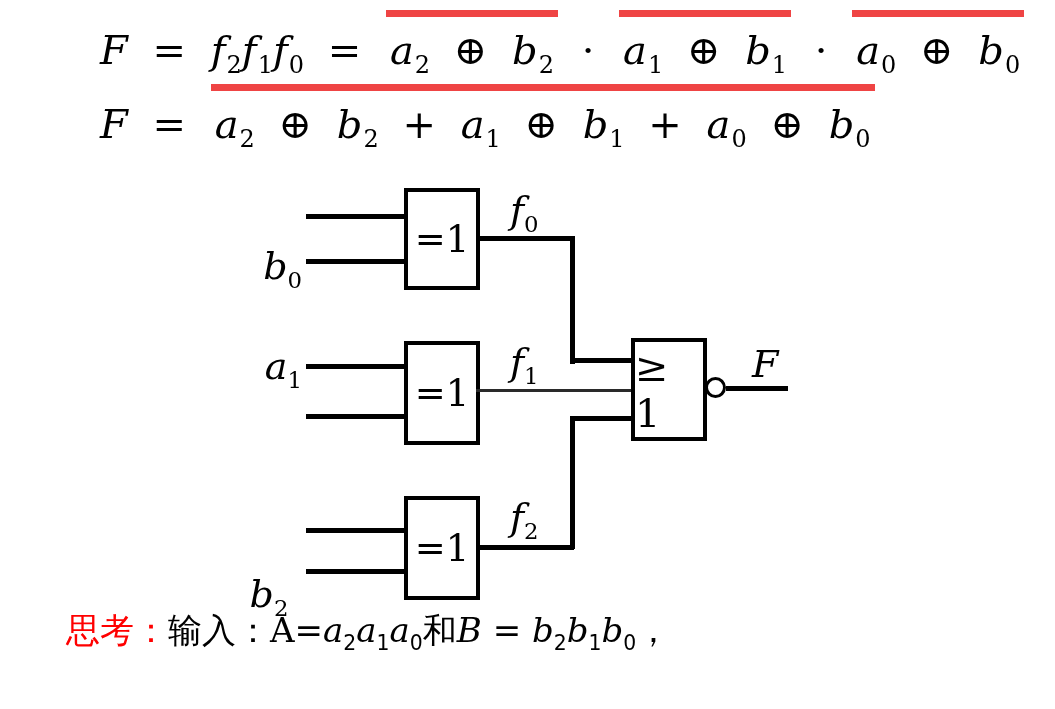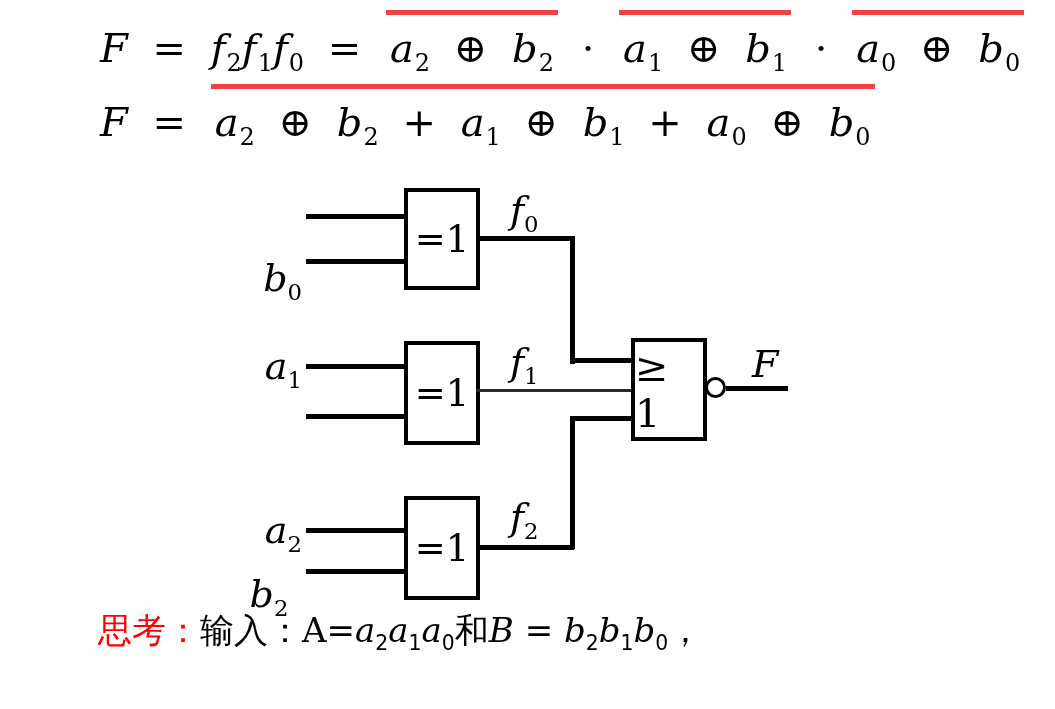--- a/index.html
+++ b/index.html
@@ -3,72 +3,71 @@
 <meta charset="utf-8">
 <style>
   html,body{margin:0;padding:0;background:#fff;}
   #canvas{position:relative;width:1055px;height:709px;background:#ffffff;overflow:hidden;
           font-family:"DejaVu Serif","DejaVu Sans",serif;color:#000;}
 
   
   .math{position:absolute;white-space:pre;font-size:40px;line-height:64px;
         letter-spacing:1px;word-spacing:10px;}
   .math sub{font-size:60%;line-height:0;letter-spacing:0;}
-  .over{display:inline-block;border-top:5px solid #ef4444;padding:1px 4px 0 4px;}
+  .over{display:inline-block;border-top:7px solid #ef4444;padding:1px 4px 0 4px;}
   .vit{font-style:italic;font-family:"DejaVu Serif","DejaVu Sans",serif;}
   .rm{font-style:normal;font-family:"DejaVu Serif","DejaVu Sans",serif;}
 
   
   .gate{position:absolute;border:4px solid #000;background:#fff;box-sizing:border-box;
         display:flex;align-items:center;justify-content:center;
         font-size:37px;font-family:"DejaVu Serif",serif;}
   .wire{position:absolute;background:#000;}
   .wire-thin{position:absolute;background:#2a2a2a;}
   .bubble{position:absolute;width:21px;height:21px;border:3px solid #000;border-radius:50%;
           background:#fff;box-sizing:border-box;}
   .siglabel{position:absolute;font-size:38px;line-height:48px;white-space:pre;}
   .siglabel sub{font-size:60%;line-height:0;}
   .in-label{left:236px;width:66px;text-align:right;}
 
   
   .note{position:absolute;white-space:pre;font-size:34px;line-height:48px;
         font-family:"DejaVu Sans","DejaVu Serif",sans-serif;}
   .note sub{font-size:60%;line-height:0;}
   .cn{font-style:normal;font-family:"DejaVu Sans",sans-serif;}
-  .red{color:#ff0000;margin-left:32px;}
+  .red{color:#ff0000;}
 </style>
 </head>
 <body>
 
 <div id="canvas">
 
   <div class="math" style="left:100px;top:10px;"><span class="vit">F</span><span class="rm"> = </span><span class="vit">f</span><sub>2</sub><span class="vit">f</span><sub>1</sub><span class="vit">f</span><sub>0</sub><span class="rm"> = </span><span class="over"><span class="vit">a</span><sub>2</sub><span class="rm"> ⊕ </span><span class="vit">b</span><sub>2</sub></span><span class="rm"> · </span><span class="over"><span class="vit">a</span><sub>1</sub><span class="rm"> ⊕ </span><span class="vit">b</span><sub>1</sub></span><span class="rm"> · </span><span class="over"><span class="vit">a</span><sub>0</sub><span class="rm"> ⊕ </span><span class="vit">b</span><sub>0</sub></span></div>
   <div class="math" style="left:100px;top:84px;"><span class="vit">F</span><span class="rm"> = </span><span class="over"><span class="vit">a</span><sub>2</sub><span class="rm"> ⊕ </span><span class="vit">b</span><sub>2</sub><span class="rm"> + </span><span class="vit">a</span><sub>1</sub><span class="rm"> ⊕ </span><span class="vit">b</span><sub>1</sub><span class="rm"> + </span><span class="vit">a</span><sub>0</sub><span class="rm"> ⊕ </span><span class="vit">b</span><sub>0</sub></span></div>
 
-  <div class="siglabel in-label" style="top:254px;"><span class="vit">b</span><sub>0</sub></div>
+  <div class="siglabel in-label" style="top:242px;"><span class="vit">b</span><sub>0</sub></div>
   <div class="wire" style="left:306px;top:214px;width:101px;height:5px;"></div>
   <div class="wire" style="left:306px;top:259px;width:101px;height:5px;"></div>
   <div class="gate" style="left:404px;top:188px;width:76px;height:102px;">
     <span>=1</span>
   </div>
   <div class="siglabel" style="left:510px;top:186px;"><span class="vit">f</span><sub>0</sub></div>
   <div class="wire" style="left:476px;top:236px;width:98px;height:5px;"></div>
   <div class="wire" style="left:570px;top:236px;width:5px;height:128px;"></div>
   <div class="wire" style="left:570px;top:358px;width:64px;height:5px;"></div>
 
   <div class="siglabel in-label" style="top:342px;"><span class="vit">a</span><sub>1</sub></div>
   <div class="wire" style="left:306px;top:364px;width:101px;height:5px;"></div>
   <div class="wire" style="left:306px;top:414px;width:101px;height:5px;"></div>
   <div class="gate" style="left:404px;top:341px;width:76px;height:104px;">
     <span>=1</span>
   </div>
   <div class="siglabel" style="left:510px;top:338px;"><span class="vit">f</span><sub>1</sub></div>
   <div class="wire-thin" style="left:476px;top:389px;width:158px;height:3px;"></div>
 
-  <div class="siglabel in-label" style="top:506px;"><span class="vit">a</span><sub>2</sub></div>
   <div class="siglabel in-label" style="top:570px;text-align:center;"><span class="vit">b</span><sub>2</sub></div>
   <div class="wire" style="left:306px;top:528px;width:101px;height:5px;"></div>
   <div class="wire" style="left:306px;top:569px;width:101px;height:5px;"></div>
   <div class="gate" style="left:404px;top:496px;width:76px;height:104px;">
     <span>=1</span>
   </div>
   <div class="siglabel" style="left:510px;top:493px;"><span class="vit">f</span><sub>2</sub></div>
   <div class="wire" style="left:476px;top:545px;width:98px;height:5px;"></div>
   <div class="wire" style="left:570px;top:416px;width:5px;height:133px;"></div>
   <div class="wire" style="left:570px;top:416px;width:64px;height:5px;"></div>

